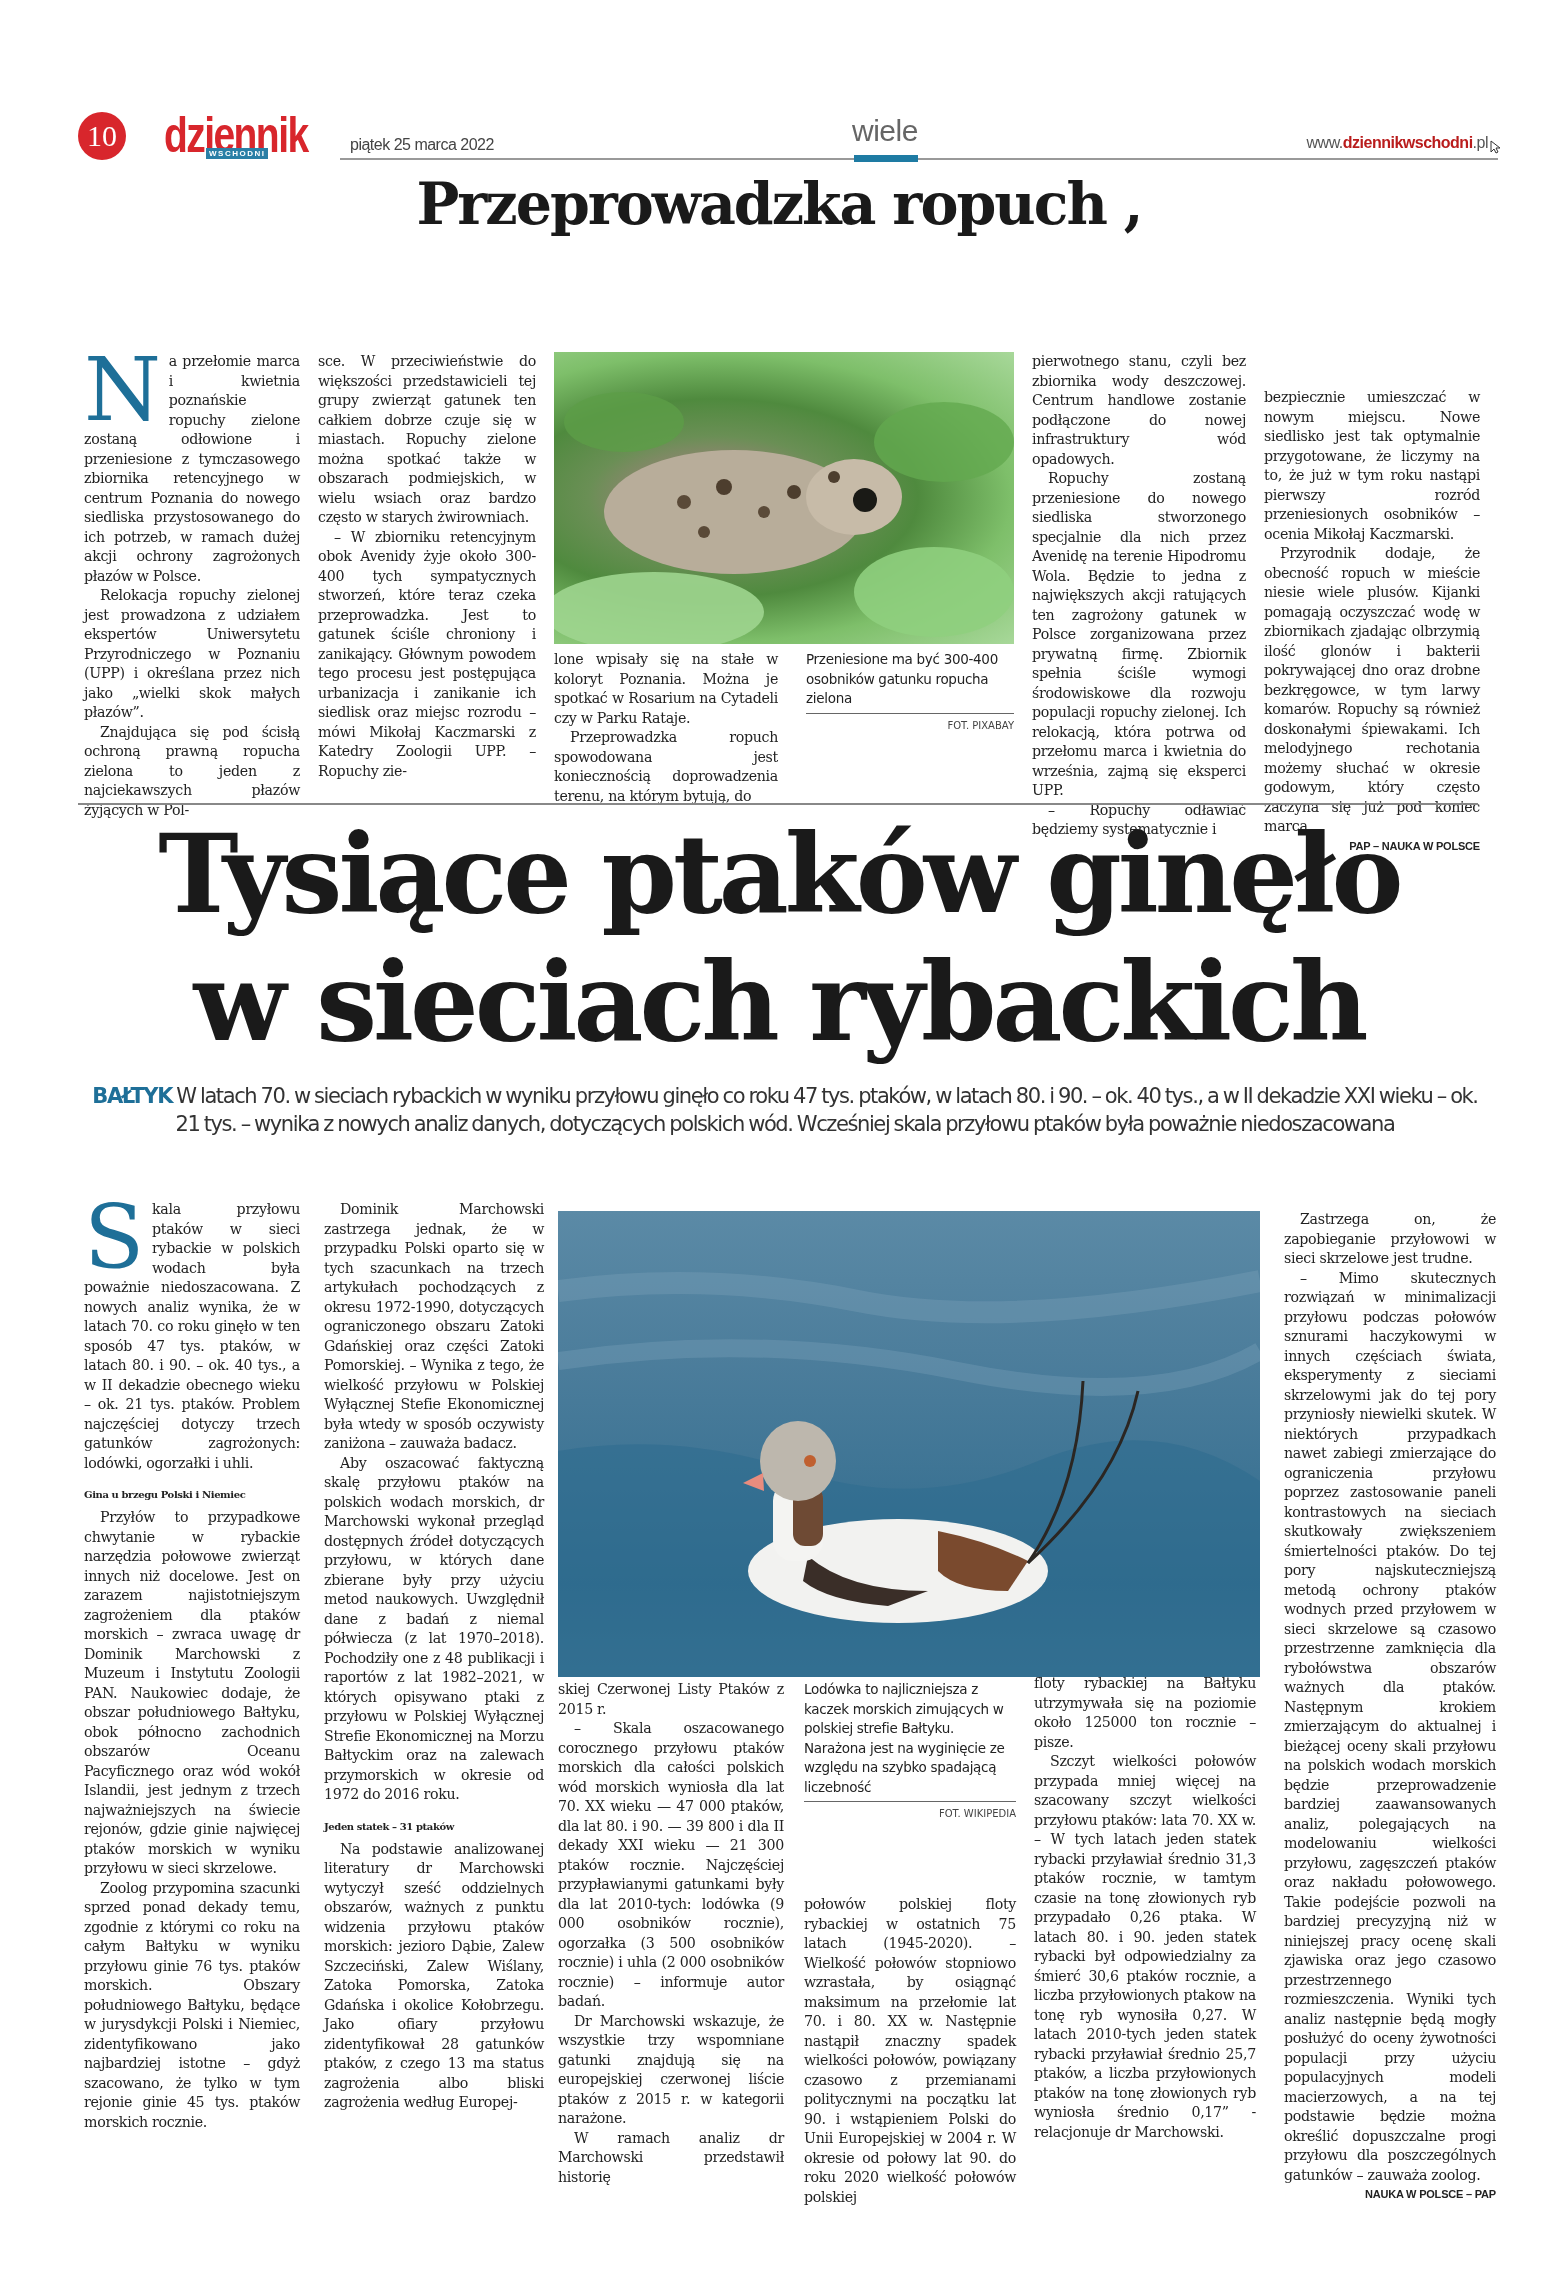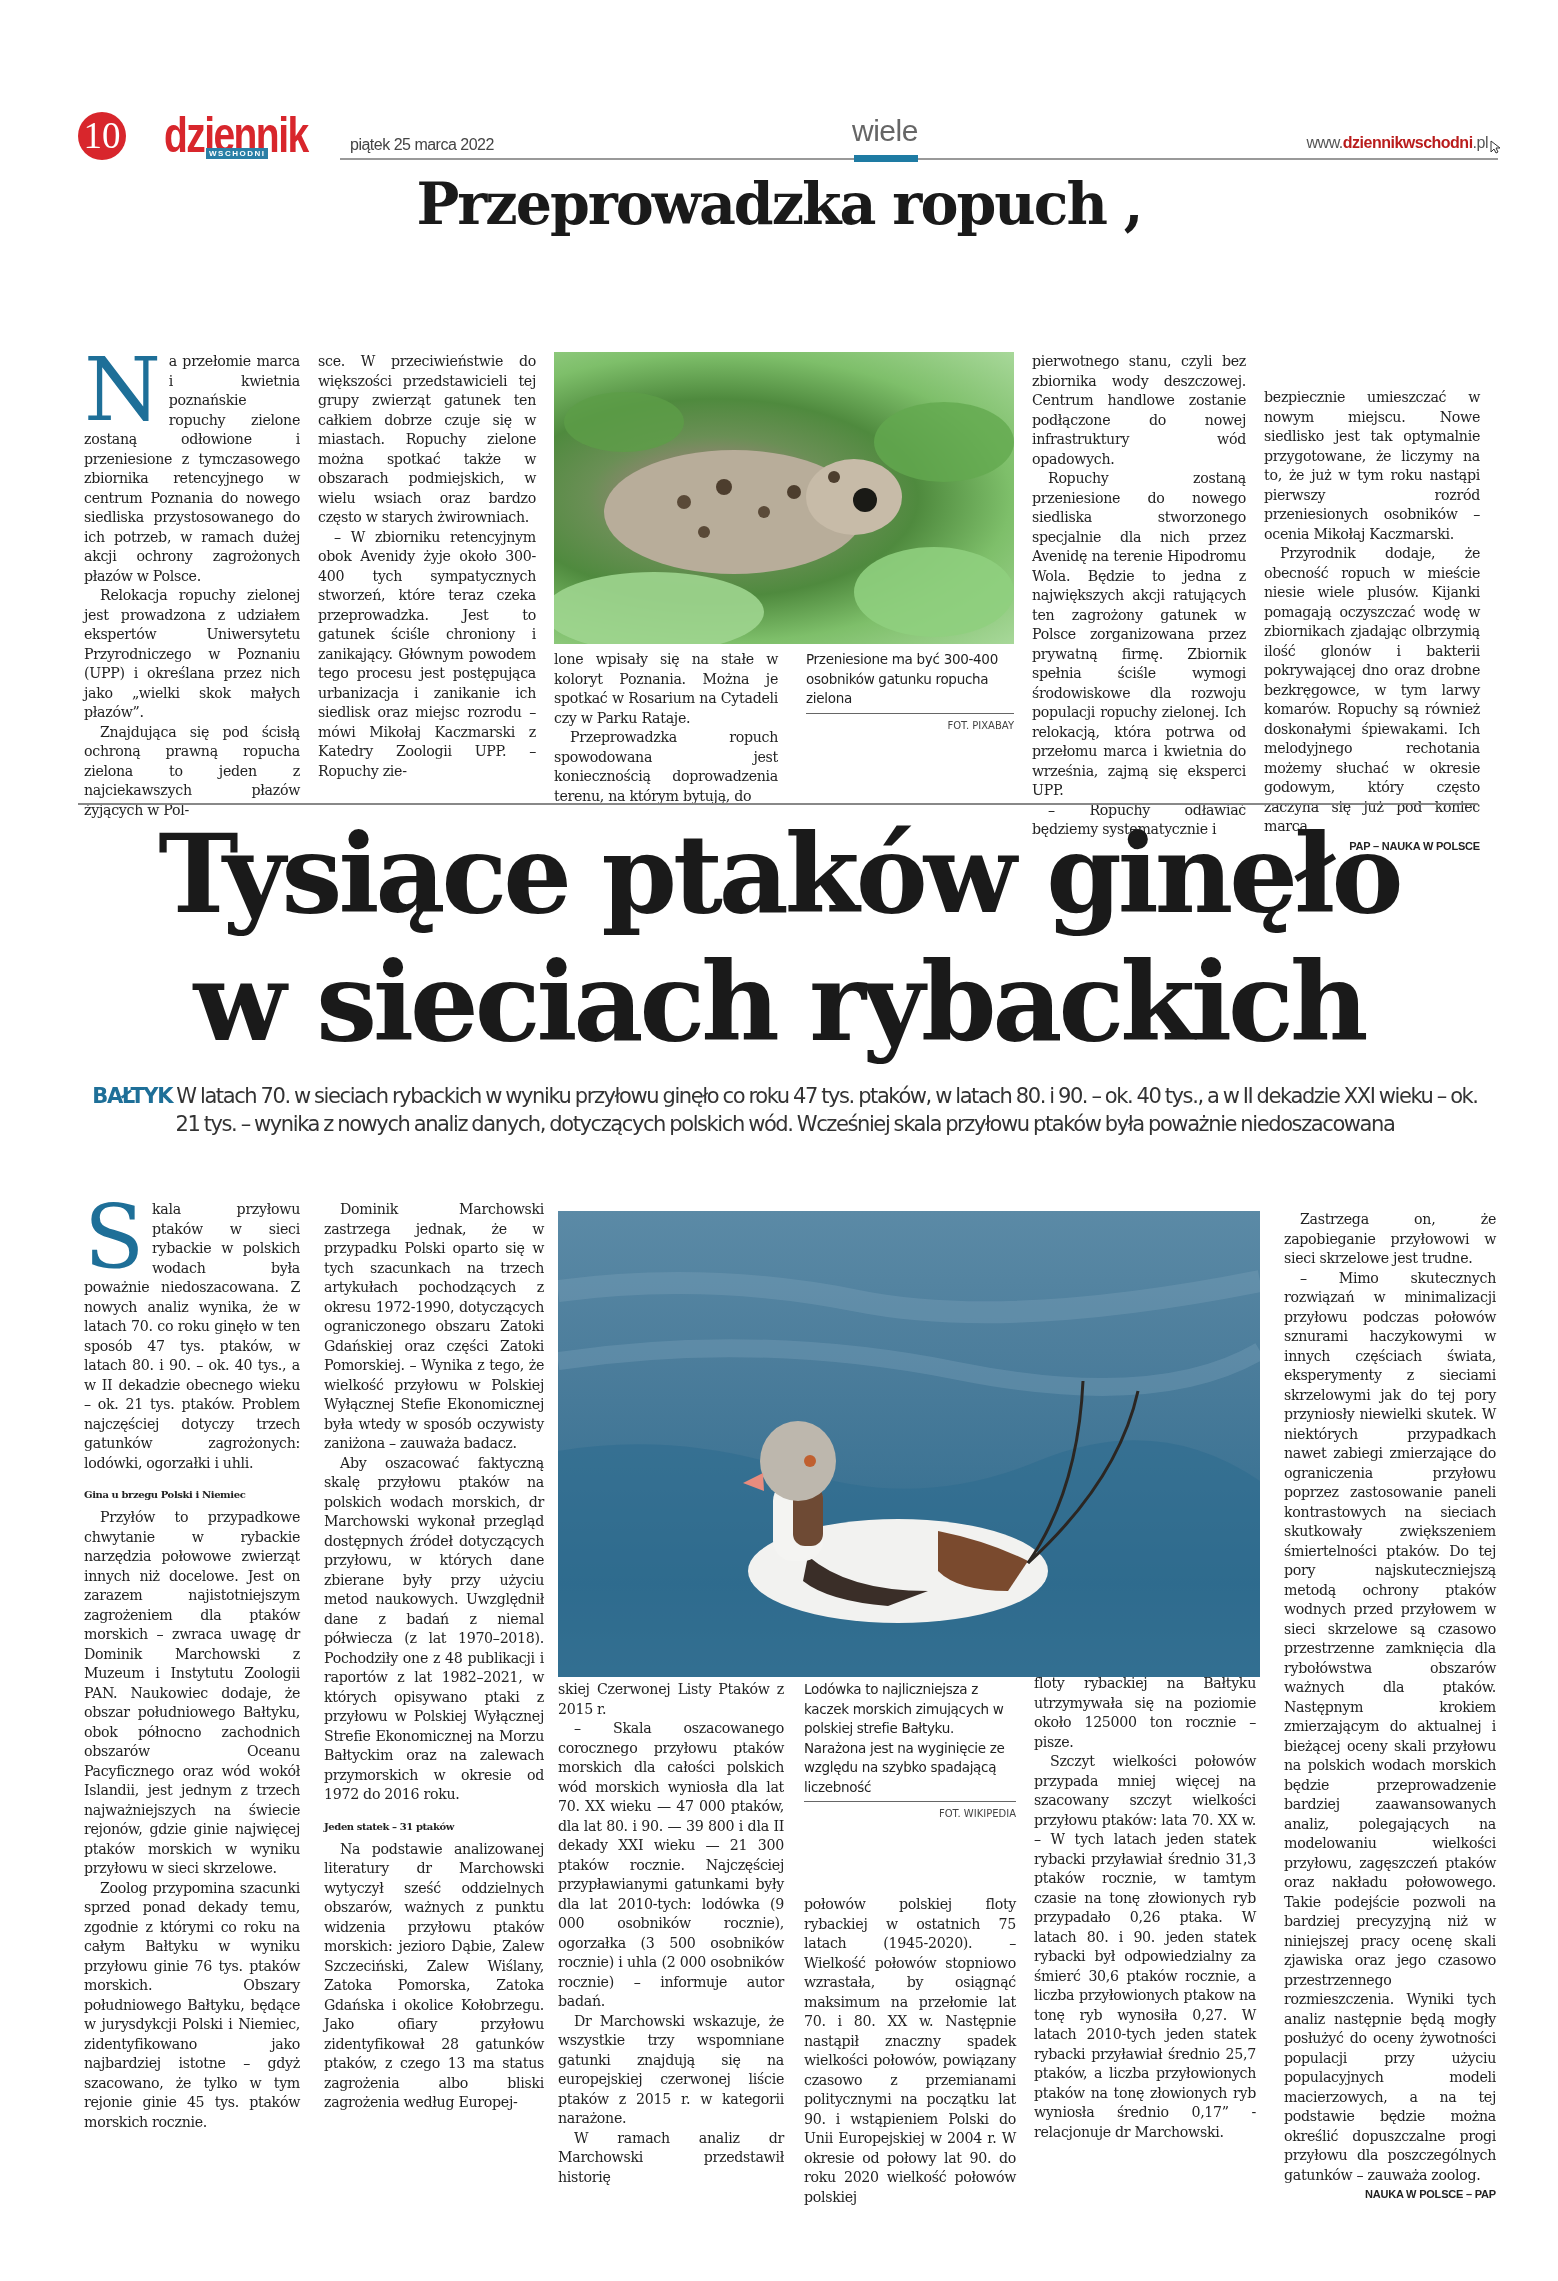--- a/index.html
+++ b/index.html
@@ -1,21 +1,21 @@
 <!DOCTYPE html>
 <html><head>
 <meta charset="utf-8">
 <style>
   * { box-sizing: border-box; margin: 0; padding: 0; }
   html, body { width: 1558px; height: 2281px; background: #fff; overflow: hidden; }
   body { position: relative; font-family: "DejaVu Serif", "Liberation Serif", serif; color: #1a1a1a; }
 
   
   .masthead { position: absolute; left: 78px; top: 110px; width: 1420px; height: 54px; }
-  .page-num { position: absolute; left: 0; top: 2px; width: 48px; height: 48px; border-radius: 50%; background: #d8262c; color: #fff; font-family: "Liberation Serif", serif; font-size: 37px; line-height: 48px; text-align: center; }
+  .page-num { position: absolute; left: 0; top: 2px; width: 48px; height: 48px; border-radius: 50%; background: #d8262c; color: #fff; font-family: "Liberation Serif", serif; font-size: 30px; line-height: 48px; text-align: center; }
   .logo { position: absolute; left: 86px; top: -4px; font-family: "Liberation Sans", sans-serif; font-weight: bold; font-size: 50px; color: #d8262c; letter-spacing: -2px; transform: scaleX(0.78); transform-origin: left; }
   .logo-sub { position: absolute; left: 128px; top: 38px; background: #2a7fa6; color: #fff; font-family: "Liberation Sans", sans-serif; font-size: 8px; font-weight: bold; letter-spacing: 1.5px; padding: 0 3px; line-height: 11px; }
   .date { position: absolute; left: 272px; top: 26px; font-family: "Liberation Sans", sans-serif; font-size: 16px; color: #444; letter-spacing: -0.5px; }
   .rule-top { position: absolute; left: 262px; top: 48px; width: 1158px; height: 2px; background: #999; }
   .section { position: absolute; left: 774px; top: 4px; font-family: "Liberation Sans", sans-serif; font-size: 30px; color: #666; letter-spacing: -0.5px; }
   .section-bar { position: absolute; left: 776px; top: 45px; width: 64px; height: 7px; background: #1e7ba3; }
   .site { position: absolute; right: 10px; top: 24px; font-family: "Liberation Sans", sans-serif; font-size: 16px; color: #555; letter-spacing: -0.5px; }
   .site b { color: #b91c1c; }
   .cursor-icon { position: absolute; right: -4px; top: 30px; width: 12px; height: 14px; }
 

